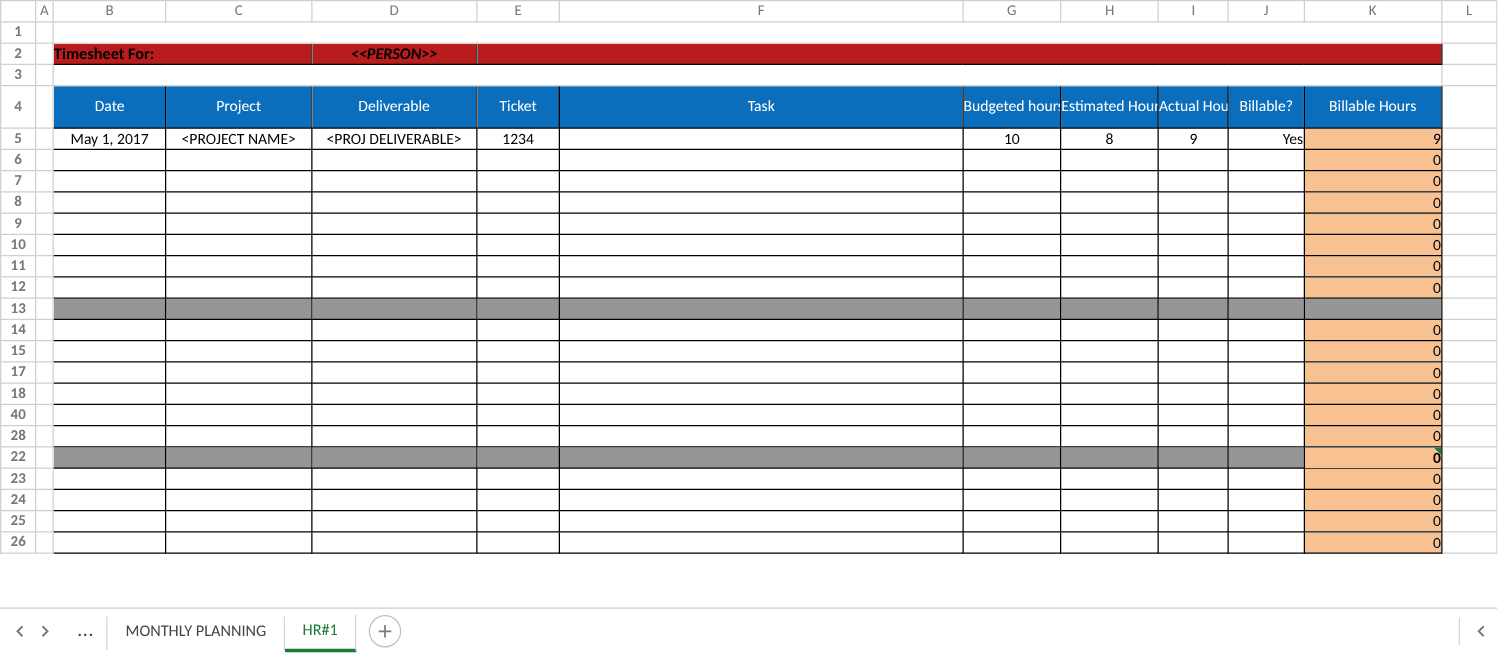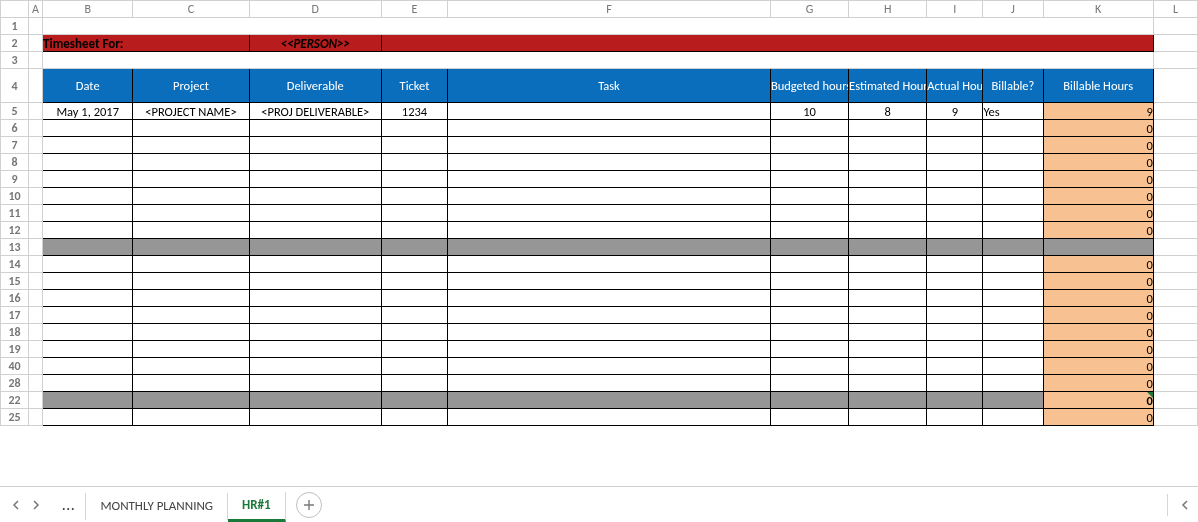--- a/index.html
+++ b/index.html
@@ -76,21 +76,21 @@
     line-height: 1.1;
     padding: 1px 2px;
   }
   
   .bcell {
     border: 1px solid #000 !important;
     padding: 0 4px;
     font-size: 12.5px;
   }
   .bcell.center { text-align: center; }
-  .bcell.left   { text-align: left; margin-top: 32px; }
+  .bcell.left   { text-align: right; margin-top: 32px; }
   
   .billcell {
     background: #f7c191;
     border: 1px solid #000 !important;
     text-align: right;
     padding-right: 4px;
     font-size: 12.5px;
   }
   
   .greycell {
@@ -129,21 +129,21 @@
     padding: 5px 14px 7px 14px;
     border-right: 1px solid #d6d6d6;
     color: #444;
     cursor: pointer;
     position: relative;
     top: 2px;
   }
   .tab.ellipsis { padding: 5px 10px 7px 10px; font-weight: bold; letter-spacing: 1px;}
   .tab.active {
     color: #1a7a39;
-    font-weight: bold;
+    font-weight: normal;
     border-bottom: 3px solid #1a7a39;
     background: #fff;
   }
   .tab-add {
     width: 26px; height: 26px;
     margin-left: 10px;
     border: 1px solid #bfbfbf;
     border-radius: 50%;
     display: inline-flex;
     align-items: center; justify-content: center;
@@ -413,35 +413,20 @@
           <td class="bcell center"></td>
           <td class="bcell left"></td>
           <td class="bcell center"></td>
           <td class="bcell center"></td>
           <td class="bcell center"></td>
           <td class="bcell left"></td>
           <td class="billcell">0</td>
           <td class="faint"></td>
         </tr>
         <tr>
-          <th class="rowhdr">16</th>
-          <td class="faint"></td>
-          <td class="bcell center"></td>
-          <td class="bcell center"></td>
-          <td class="bcell center"></td>
-          <td class="bcell center"></td>
-          <td class="bcell left"></td>
-          <td class="bcell center"></td>
-          <td class="bcell center"></td>
-          <td class="bcell center"></td>
-          <td class="bcell left"></td>
-          <td class="billcell">0</td>
-          <td class="faint"></td>
-        </tr>
-        <tr>
           <th class="rowhdr">17</th>
           <td class="faint"></td>
           <td class="bcell center"></td>
           <td class="bcell center"></td>
           <td class="bcell center"></td>
           <td class="bcell center"></td>
           <td class="bcell left"></td>
           <td class="bcell center"></td>
           <td class="bcell center"></td>
           <td class="bcell center"></td>
@@ -458,35 +443,20 @@
           <td class="bcell center"></td>
           <td class="bcell left"></td>
           <td class="bcell center"></td>
           <td class="bcell center"></td>
           <td class="bcell center"></td>
           <td class="bcell left"></td>
           <td class="billcell">0</td>
           <td class="faint"></td>
         </tr>
         <tr>
-          <th class="rowhdr">19</th>
-          <td class="faint"></td>
-          <td class="bcell center"></td>
-          <td class="bcell center"></td>
-          <td class="bcell center"></td>
-          <td class="bcell center"></td>
-          <td class="bcell left"></td>
-          <td class="bcell center"></td>
-          <td class="bcell center"></td>
-          <td class="bcell center"></td>
-          <td class="bcell left"></td>
-          <td class="billcell">0</td>
-          <td class="faint"></td>
-        </tr>
-        <tr>
           <th class="rowhdr">40</th>
           <td class="faint"></td>
           <td class="bcell center"></td>
           <td class="bcell center"></td>
           <td class="bcell center"></td>
           <td class="bcell center"></td>
           <td class="bcell left"></td>
           <td class="bcell center"></td>
           <td class="bcell center"></td>
           <td class="bcell center"></td>
@@ -518,21 +488,66 @@
           <td class="greycell"></td>
           <td class="greycell"></td>
           <td class="greycell"></td>
           <td class="greycell"></td>
           <td class="greycell"></td>
           <td class="greycell"></td>
           <td class="billcell indicator" style="font-weight: bold;">0</td>
           <td class="faint"></td>
         </tr>
         <tr>
+          <th class="rowhdr">23</th>
+          <td class="faint"></td>
+          <td class="bcell center"></td>
+          <td class="bcell center"></td>
+          <td class="bcell center"></td>
+          <td class="bcell center"></td>
+          <td class="bcell left"></td>
+          <td class="bcell center"></td>
+          <td class="bcell center"></td>
+          <td class="bcell center"></td>
+          <td class="bcell left"></td>
+          <td class="billcell">0</td>
+          <td class="faint"></td>
+        </tr>
+        <tr>
+          <th class="rowhdr">24</th>
+          <td class="faint"></td>
+          <td class="bcell center"></td>
+          <td class="bcell center"></td>
+          <td class="bcell center"></td>
+          <td class="bcell center"></td>
+          <td class="bcell left"></td>
+          <td class="bcell center"></td>
+          <td class="bcell center"></td>
+          <td class="bcell center"></td>
+          <td class="bcell left"></td>
+          <td class="billcell">0</td>
+          <td class="faint"></td>
+        </tr>
+        <tr>
           <th class="rowhdr">25</th>
+          <td class="faint"></td>
+          <td class="bcell center"></td>
+          <td class="bcell center"></td>
+          <td class="bcell center"></td>
+          <td class="bcell center"></td>
+          <td class="bcell left"></td>
+          <td class="bcell center"></td>
+          <td class="bcell center"></td>
+          <td class="bcell center"></td>
+          <td class="bcell left"></td>
+          <td class="billcell">0</td>
+          <td class="faint"></td>
+        </tr>
+        <tr>
+          <th class="rowhdr">26</th>
           <td class="faint"></td>
           <td class="bcell center"></td>
           <td class="bcell center"></td>
           <td class="bcell center"></td>
           <td class="bcell center"></td>
           <td class="bcell left"></td>
           <td class="bcell center"></td>
           <td class="bcell center"></td>
           <td class="bcell center"></td>
           <td class="bcell left"></td>

